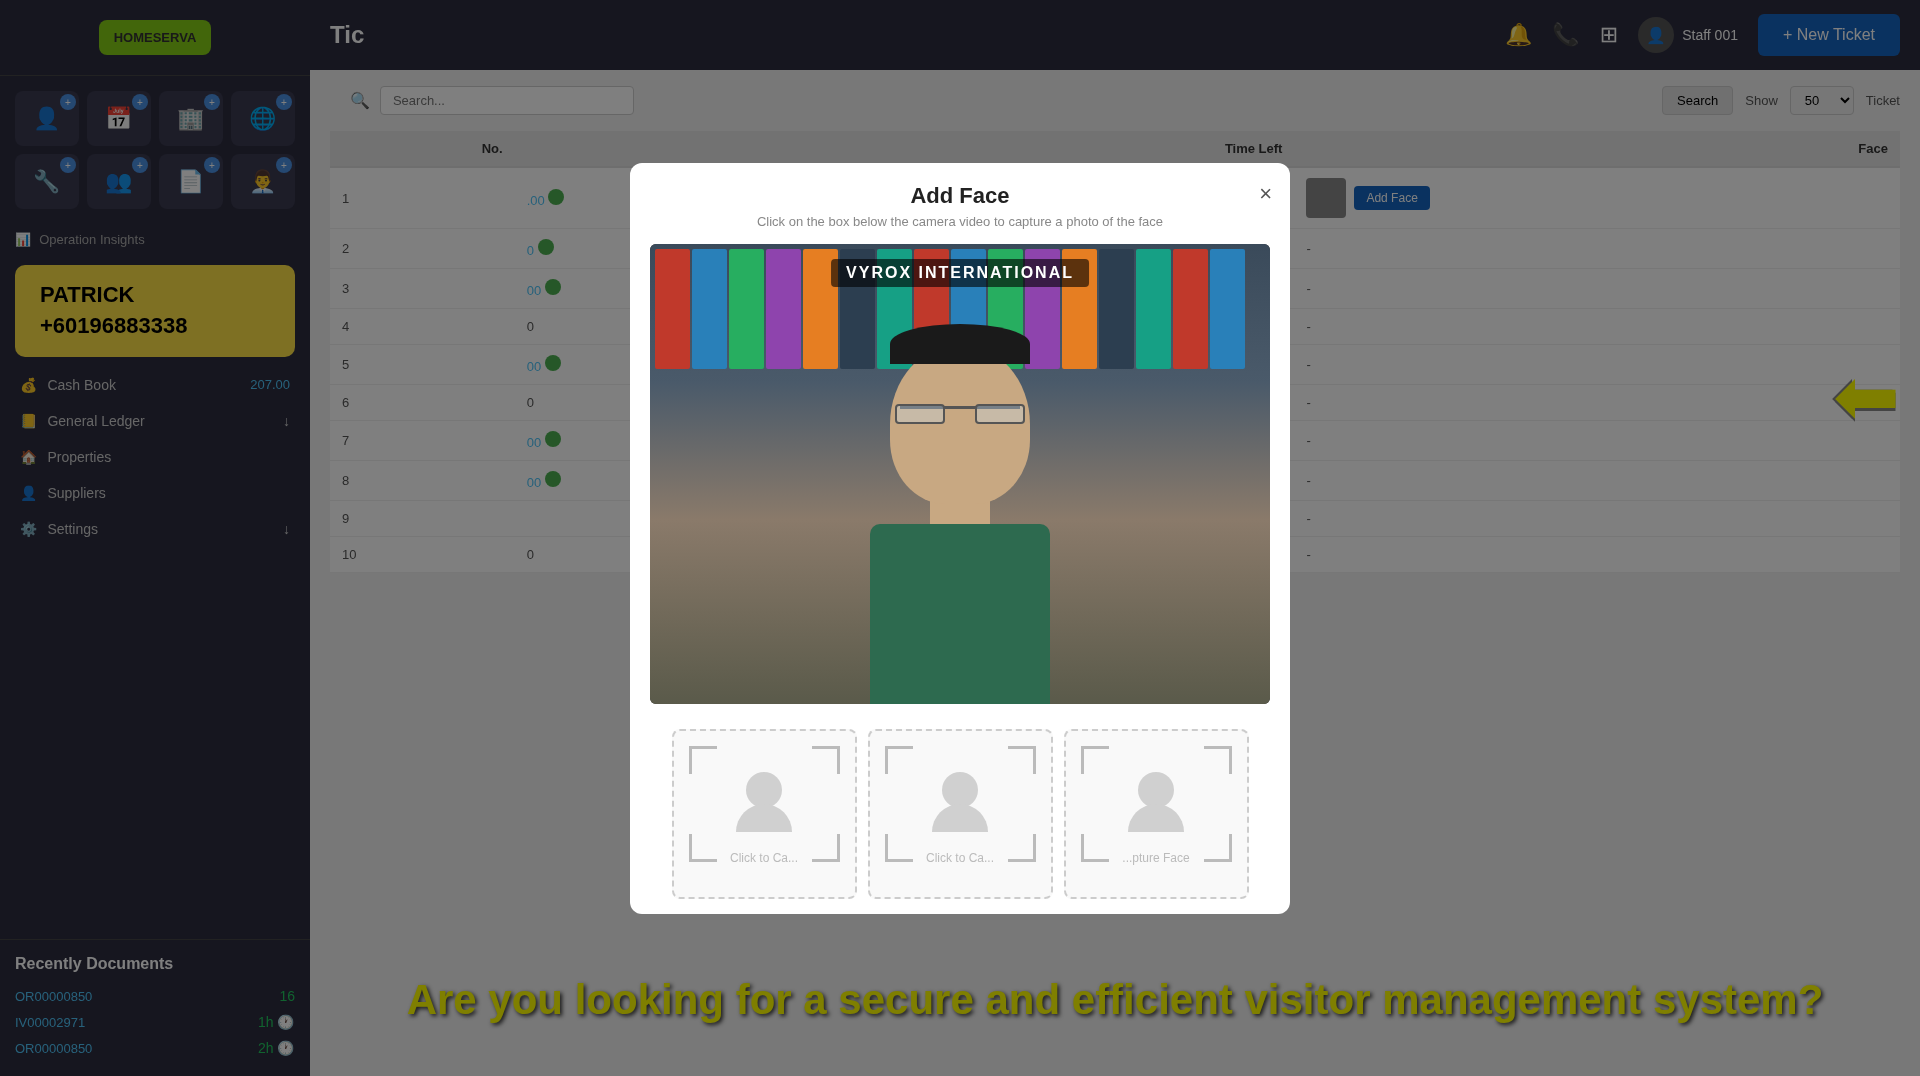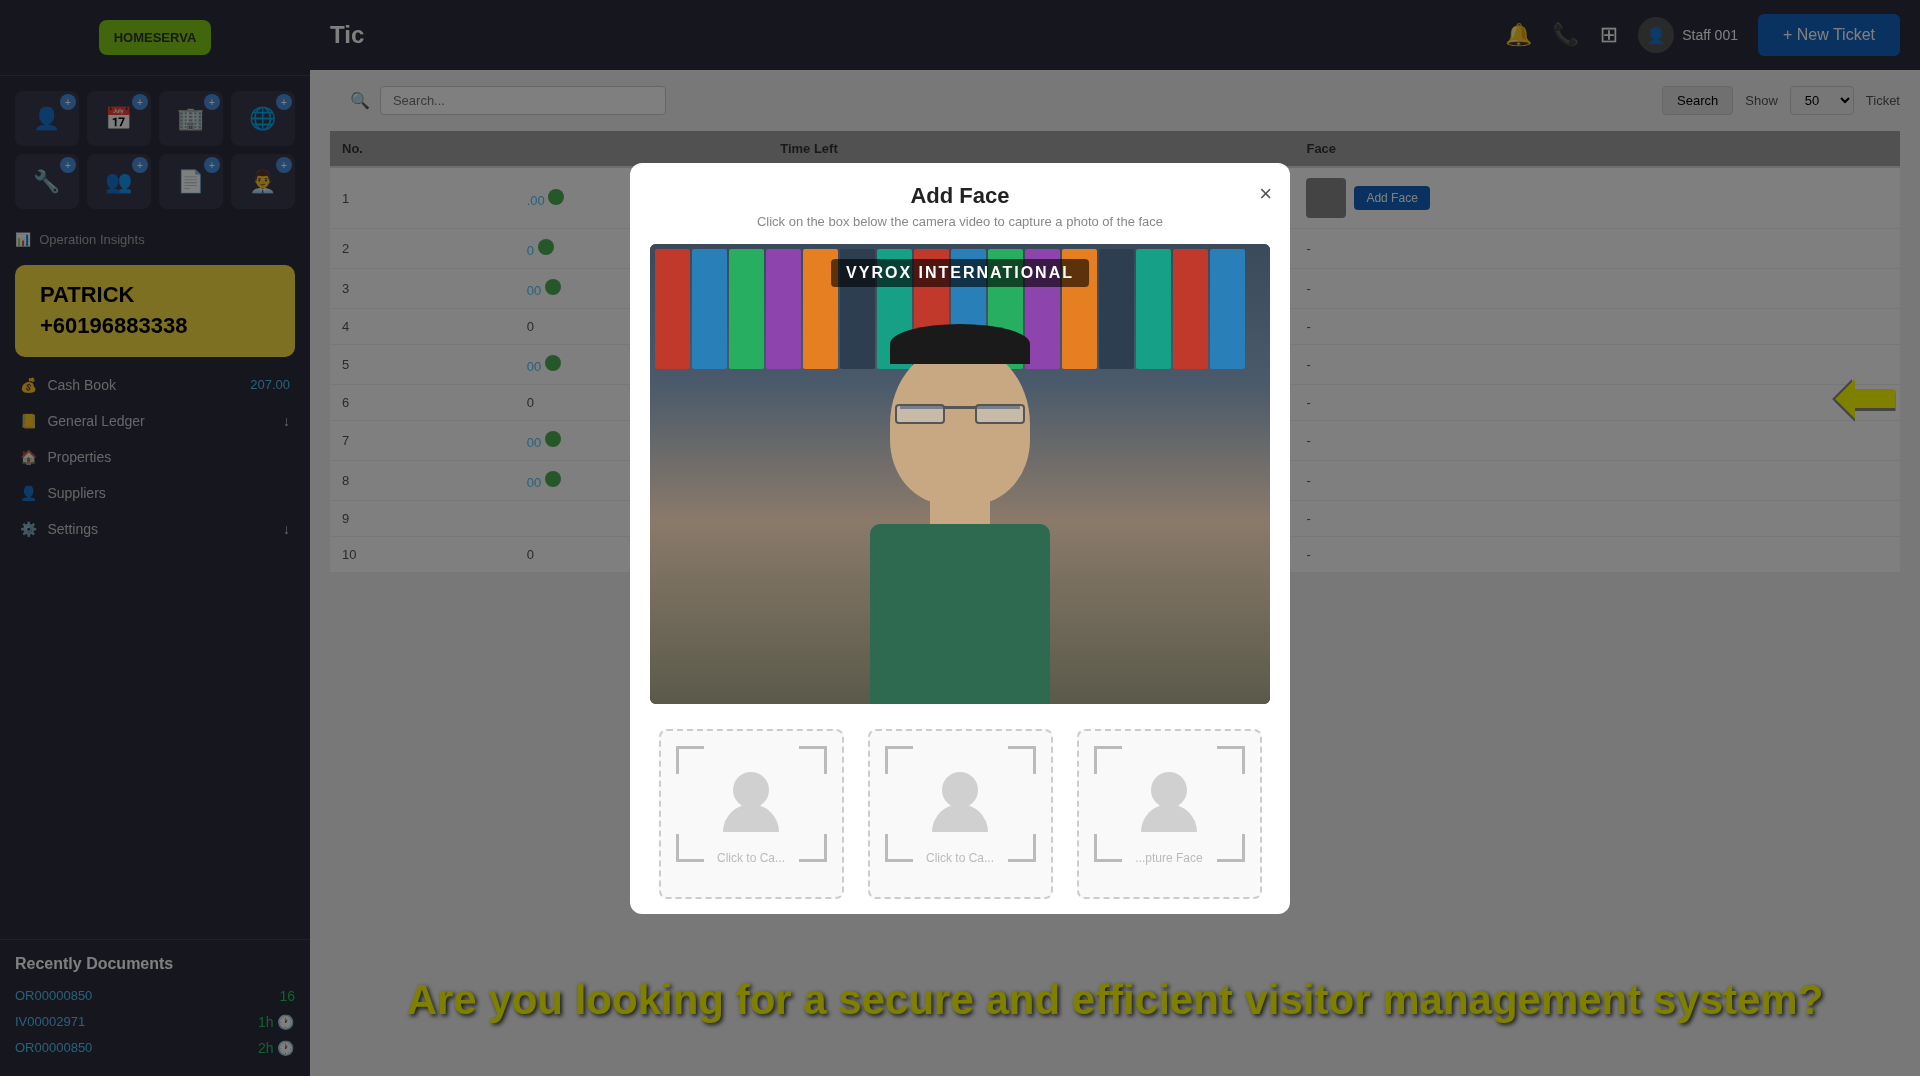--- a/index.html
+++ b/index.html
@@ -46,21 +46,21 @@
       line-height: 1.4;
     }
 
     .recently-docs {
       padding: 15px; border-top: 1px solid #444; margin-top: auto;
     }
     .recently-docs-title {
       font-size: 16px; font-weight: bold; color: #fff; margin-bottom: 10px;
     }
     .doc-item {
-      display: flex; align-items: flex-start; justify-content: space-between;
+      display: flex; align-items: center; justify-content: space-between;
       padding: 5px 0; font-size: 13px;
     }
     .doc-link { color: #4fc3f7; cursor: pointer; }
     .doc-time { color: #22c55e; font-size: 14px; display: flex; align-items: center; gap: 4px; }
 
     
     .main-content {
       position: absolute; left: 310px; top: 0; right: 0; bottom: 0;
       background: #f0f0f0;
     }
@@ -91,21 +91,21 @@
     .toolbar-tab.active { background: #1565c0; color: #fff; }
     .control-btn {
       background: #e0e0e0; border: 1px solid #ccc; padding: 6px 14px;
       border-radius: 4px; cursor: pointer; font-size: 13px;
     }
     .show-label { font-size: 13px; color: #555; }
     .show-select { padding: 5px 10px; border: 1px solid #ccc; border-radius: 4px; font-size: 13px; }
 
     .table-wrapper { overflow: auto; padding: 0 20px; }
     table { width: 100%; border-collapse: collapse; background: #fff; font-size: 13px; }
-    th { background: #a3a3a3; padding: 10px 12px; text-align: left; border-bottom: 2px solid #ddd; color: #333; font-weight: 600; }
+    th { background: #e5e5e5; padding: 10px 12px; text-align: right; border-bottom: 2px solid #ddd; color: #333; font-weight: 600; }
     td { padding: 10px 12px; border-bottom: 1px solid #eee; color: #555; }
     .status-dot { width: 16px; height: 16px; border-radius: 50%; display: inline-block; }
     .dot-green { background: #4caf50; }
     .expired-text { color: #888; }
     .face-thumb { width: 40px; height: 40px; border-radius: 4px; background: #bbb; }
     .add-face-btn-small {
       background: #1565c0; color: #fff; border: none; padding: 5px 12px;
       border-radius: 4px; cursor: pointer; font-size: 12px;
     }
 
@@ -133,21 +133,21 @@
       display: flex; align-items: center; justify-content: center;
       border-radius: 6px; overflow: hidden; position: relative;
     }
     .camera-label {
       position: absolute; top: 15px; left: 50%; transform: translateX(-50%);
       background: rgba(0,0,0,0.6); color: #fff; padding: 5px 15px;
       font-size: 16px; font-weight: bold; letter-spacing: 2px; border-radius: 4px;
     }
 
     .capture-slots {
-      display: flex; gap: 24px; padding: 15px 20px; justify-content: center;
+      display: flex; gap: 11px; padding: 15px 20px; justify-content: center;
     }
     .capture-slot {
       width: 185px; height: 170px; border: 2px dashed #ccc; border-radius: 8px;
       display: flex; flex-direction: column; align-items: center; justify-content: center;
       cursor: pointer; background: #f9f9f9; position: relative;
     }
     .capture-slot-icon {
       font-size: 60px; color: #bbb;
     }
     .capture-slot-text {
@@ -190,21 +190,21 @@
       font-size: 80px; color: #ffff00;
       text-shadow: -3px 0 #888, 0 3px #888;
       transform: rotate(0deg);
     }
 
     .search-bar {
       display: flex; align-items: center; gap: 10px; padding: 0 20px; margin: 8px 0;
     }
     .search-input {
       border: 1px solid #ccc; border-radius: 4px; padding: 6px 12px;
-      font-size: 13px; width: 286px;
+      font-size: 13px; width: 254px;
     }
   </style>
 </head>
 <body>
 
 <div class="sidebar">
   <div class="sidebar-logo">
     <div class="logo-box">HOMESERVA</div>
   </div>
 

